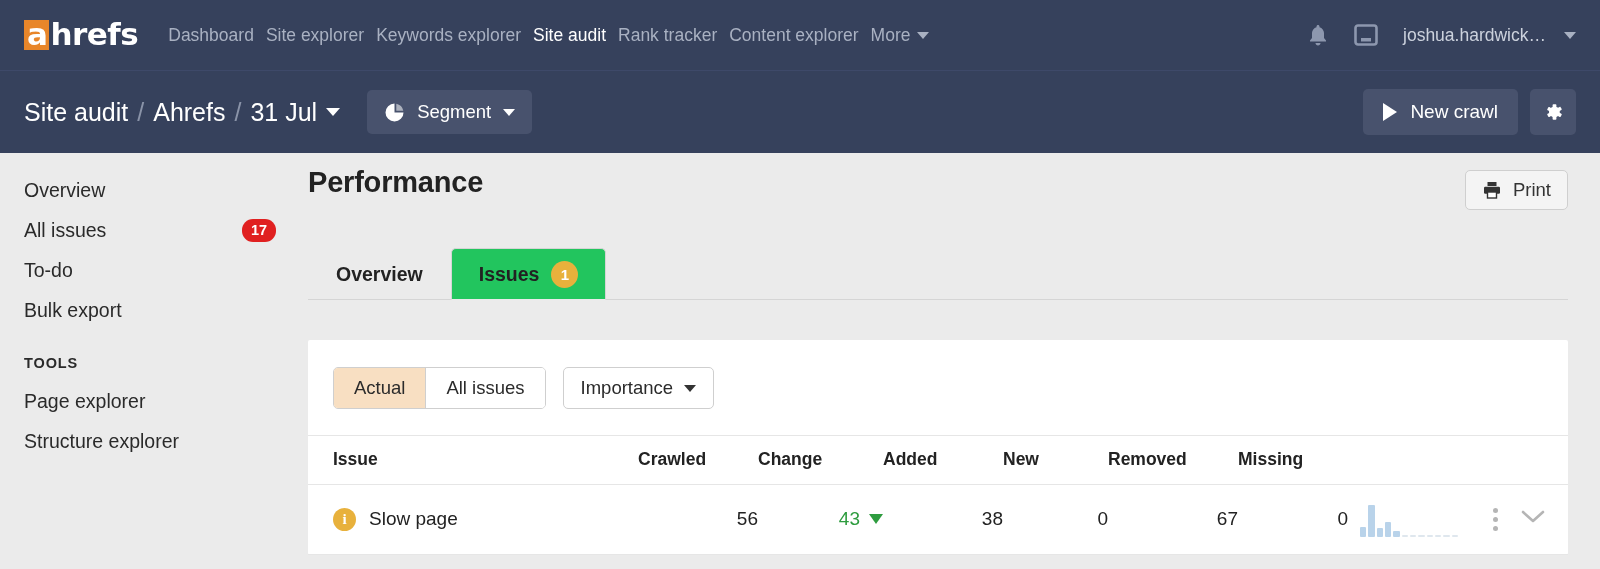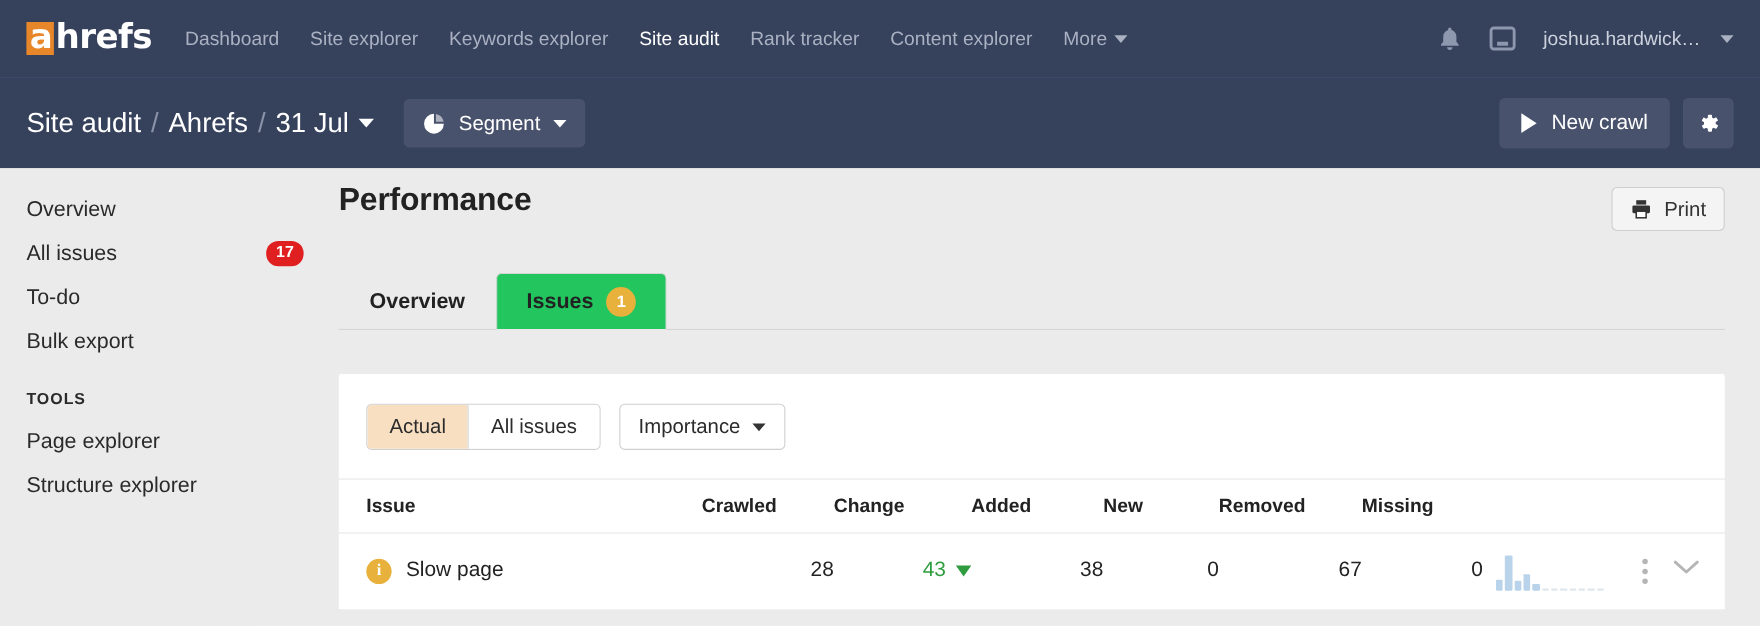--- a/index.html
+++ b/index.html
@@ -33,21 +33,21 @@
     display: inline-block;
     background: #e8862a;
     color: #ffffff;
     padding: 0 2px 1px 3px;
     margin-right: 1px;
     line-height: 0.92;
     font-weight: 700;
   }
   .logo .rest { line-height: 0.92; }
 
-  .nav-links { display: flex; align-items: center; gap: 28px; }
+  .nav-links { display: flex; align-items: center; gap: 12px; }
   .nav-link {
     color: #a9b1c2;
     font-size: 17.5px;
     white-space: nowrap;
     cursor: pointer;
   }
   .nav-link.active { color: #ffffff; }
   .nav-more { display: flex; align-items: center; gap: 7px; color: #a9b1c2; font-size: 17.5px; cursor: pointer; }
 
   .caret-down {
@@ -533,21 +533,21 @@
           </tr>
         </thead>
         <tbody>
           <tr>
             <td class="col-issue">
               <span class="issue-cell">
                 <span class="info-icon">i</span>
                 <span class="issue-name">Slow page</span>
               </span>
             </td>
-            <td>28</td>
+            <td>56</td>
             <td>
               <span class="change-cell">
                 <span class="val-green">43</span>
                 <span class="tri-down-green"></span>
               </span>
             </td>
             <td class="val-red">38</td>
             <td class="val-gray">0</td>
             <td class="val-green">67</td>
             <td class="val-gray">0</td>

